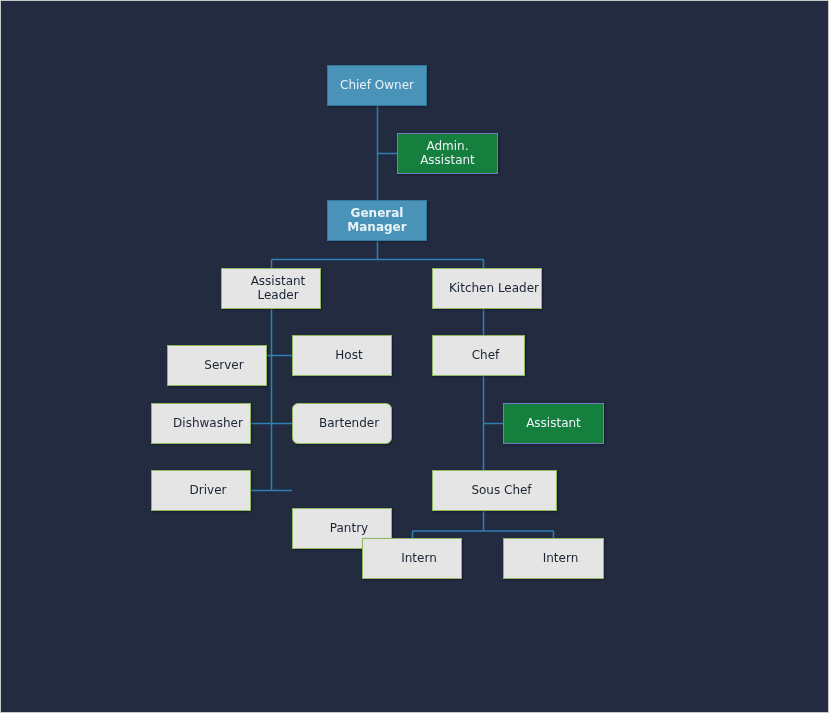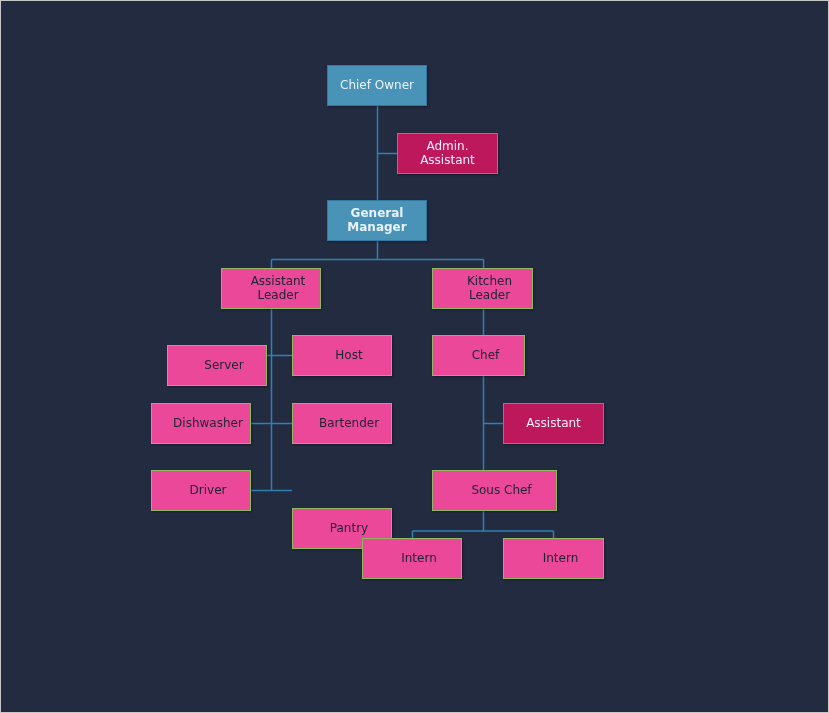--- a/index.html
+++ b/index.html
@@ -39,41 +39,41 @@
     box-shadow: 1px 1px 2px rgba(0,0,0,0.35);
     cursor: default;
     user-select: none;
   }
   .node-blue {
     background: #4a93b8;
     border: 1px solid #35789f;
     color: #e9f2f7;
   }
   .node-green {
-    background: #ec4899;
+    background: #e5e5e5;
     border: 1px solid #8fb85f;
     color: #1a2433;
     padding-left: 14px;
   }
   .node-purple {
-    background: #be185d;
+    background: #15803d;
     border: 1px solid #767cc9;
     color: #f0f1fa;
   }
   
   .pos-chief-owner      { left: 326px; top: 64px;  }
   .pos-admin-assistant  { left: 396px; top: 132px; width: 101px; }
   .pos-general-manager  { left: 326px; top: 199px; font-weight: bold; }
   .pos-assistant-leader { left: 220px; top: 267px; }
-  .pos-kitchen-leader   { left: 431px; top: 267px; width: 101px; }
+  .pos-kitchen-leader   { left: 431px; top: 267px; width: 110px; }
   .pos-server           { left: 150px; top: 344px; margin-left: 16px; }
   .pos-host             { left: 291px; top: 334px; }
   .pos-chef             { left: 431px; top: 334px; width: 93px; }
   .pos-dishwasher       { left: 150px; top: 402px; }
-  .pos-bartender        { left: 291px; top: 402px; }
+  .pos-bartender        { left: 291px; top: 402px; border-radius: 6px; }
   .pos-assistant        { left: 502px; top: 402px; width: 101px; }
   .pos-driver           { left: 150px; top: 469px; }
   .pos-pantry           { left: 291px; top: 469px; margin-top: 38px; }
   .pos-sous-chef        { left: 431px; top: 469px; width: 125px; }
   .pos-intern-1         { left: 361px; top: 537px; }
   .pos-intern-2         { left: 502px; top: 537px; width: 101px; }
 </style>
 </head>
 <body>
 

